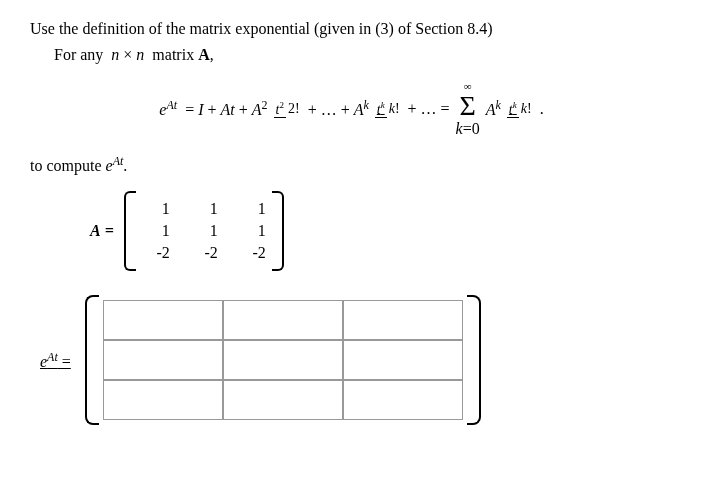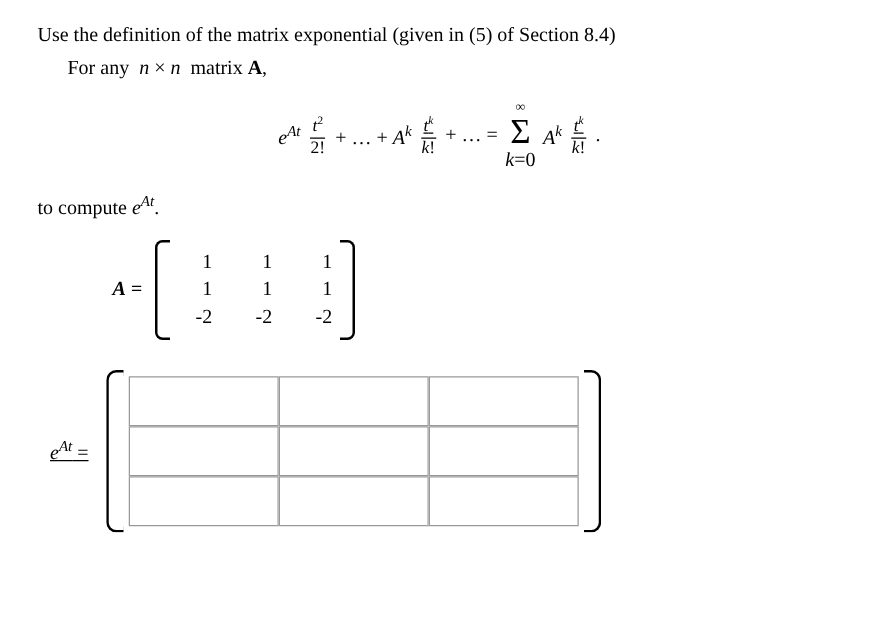--- a/index.html
+++ b/index.html
@@ -38,21 +38,21 @@
       gap: 4px;
     }
 
     .superscript {
       font-size: 12px;
       vertical-align: super;
     }
 
     .frac {
       display: inline-flex;
-      flex-direction: column;
+      flex-direction: row;
       align-items: center;
       font-size: 14px;
       vertical-align: middle;
       margin: 0 2px;
     }
 
     .frac-num {
       border-bottom: 1px solid #000;
       padding: 0 2px;
       font-size: 14px;
@@ -202,33 +202,34 @@
     
     .mat {
       font-weight: bold;
       font-style: italic;
     }
   </style>
 </head>
 <body>
 
 <div class="problem-text">
-  <span>Use the definition of the matrix exponential (given in (5) of Section 8.4)</span>
+  <span>Use the definition of the matrix exponential (given in (3) of Section 8.4)</span>
 </div>
 
 <div class="for-any-line">
   <span>For any &nbsp;<em>n</em> × <em>n</em>&nbsp; matrix <strong>A</strong>,</span>
 </div>
 
 <div class="formula-container">
   <div class="formula-inner">
 
     <span>
       <em>e</em><sup class="superscript"><em>At</em></sup>
     </span>
+    <span>&nbsp;= <em>I</em> + <em>A</em><em>t</em> + <em>A</em><sup class="superscript">2</sup></span>
 
     <span class="frac">
       <span class="frac-num"><em>t</em><sup style="font-size:9px">2</sup></span>
       <span class="frac-den">2!</span>
     </span>
     <span>+ … + <em>A</em><sup class="superscript"><em>k</em></sup></span>
 
     <span class="frac">
       <span class="frac-num" style="text-decoration: underline;"><em>t</em><sup style="font-size:9px"><em>k</em></sup></span>
       <span class="frac-den"><em>k</em>!</span>

